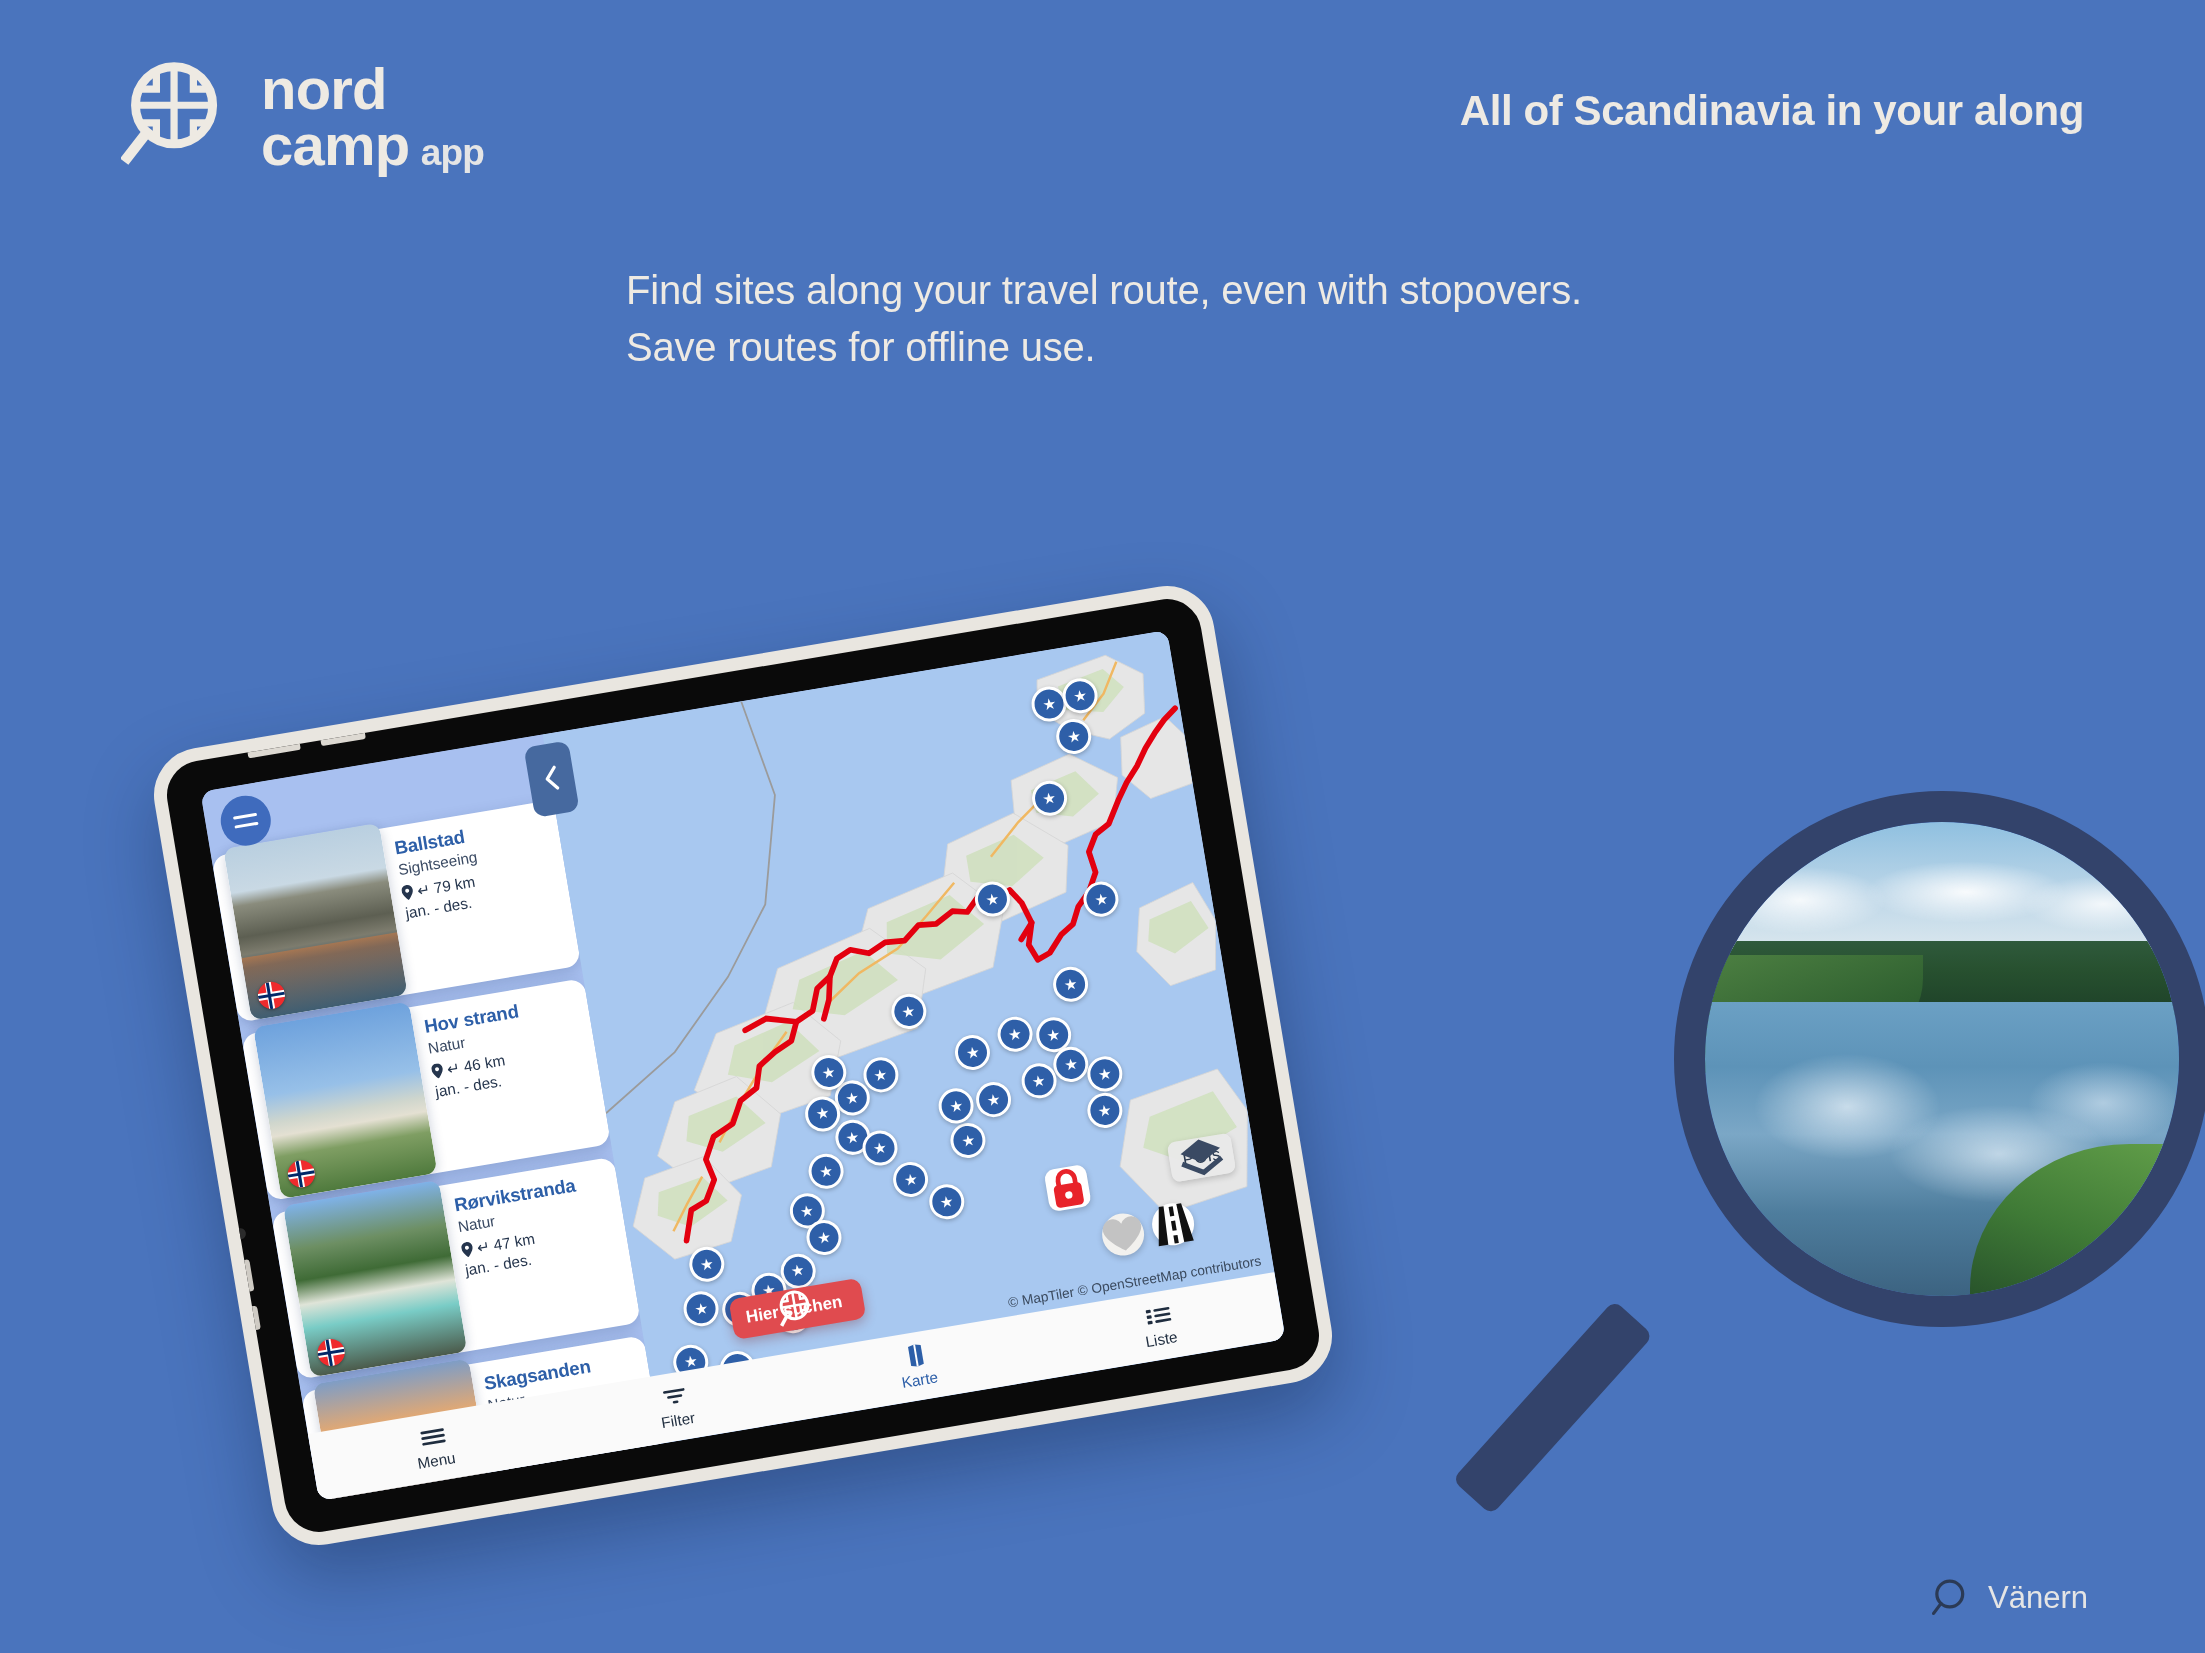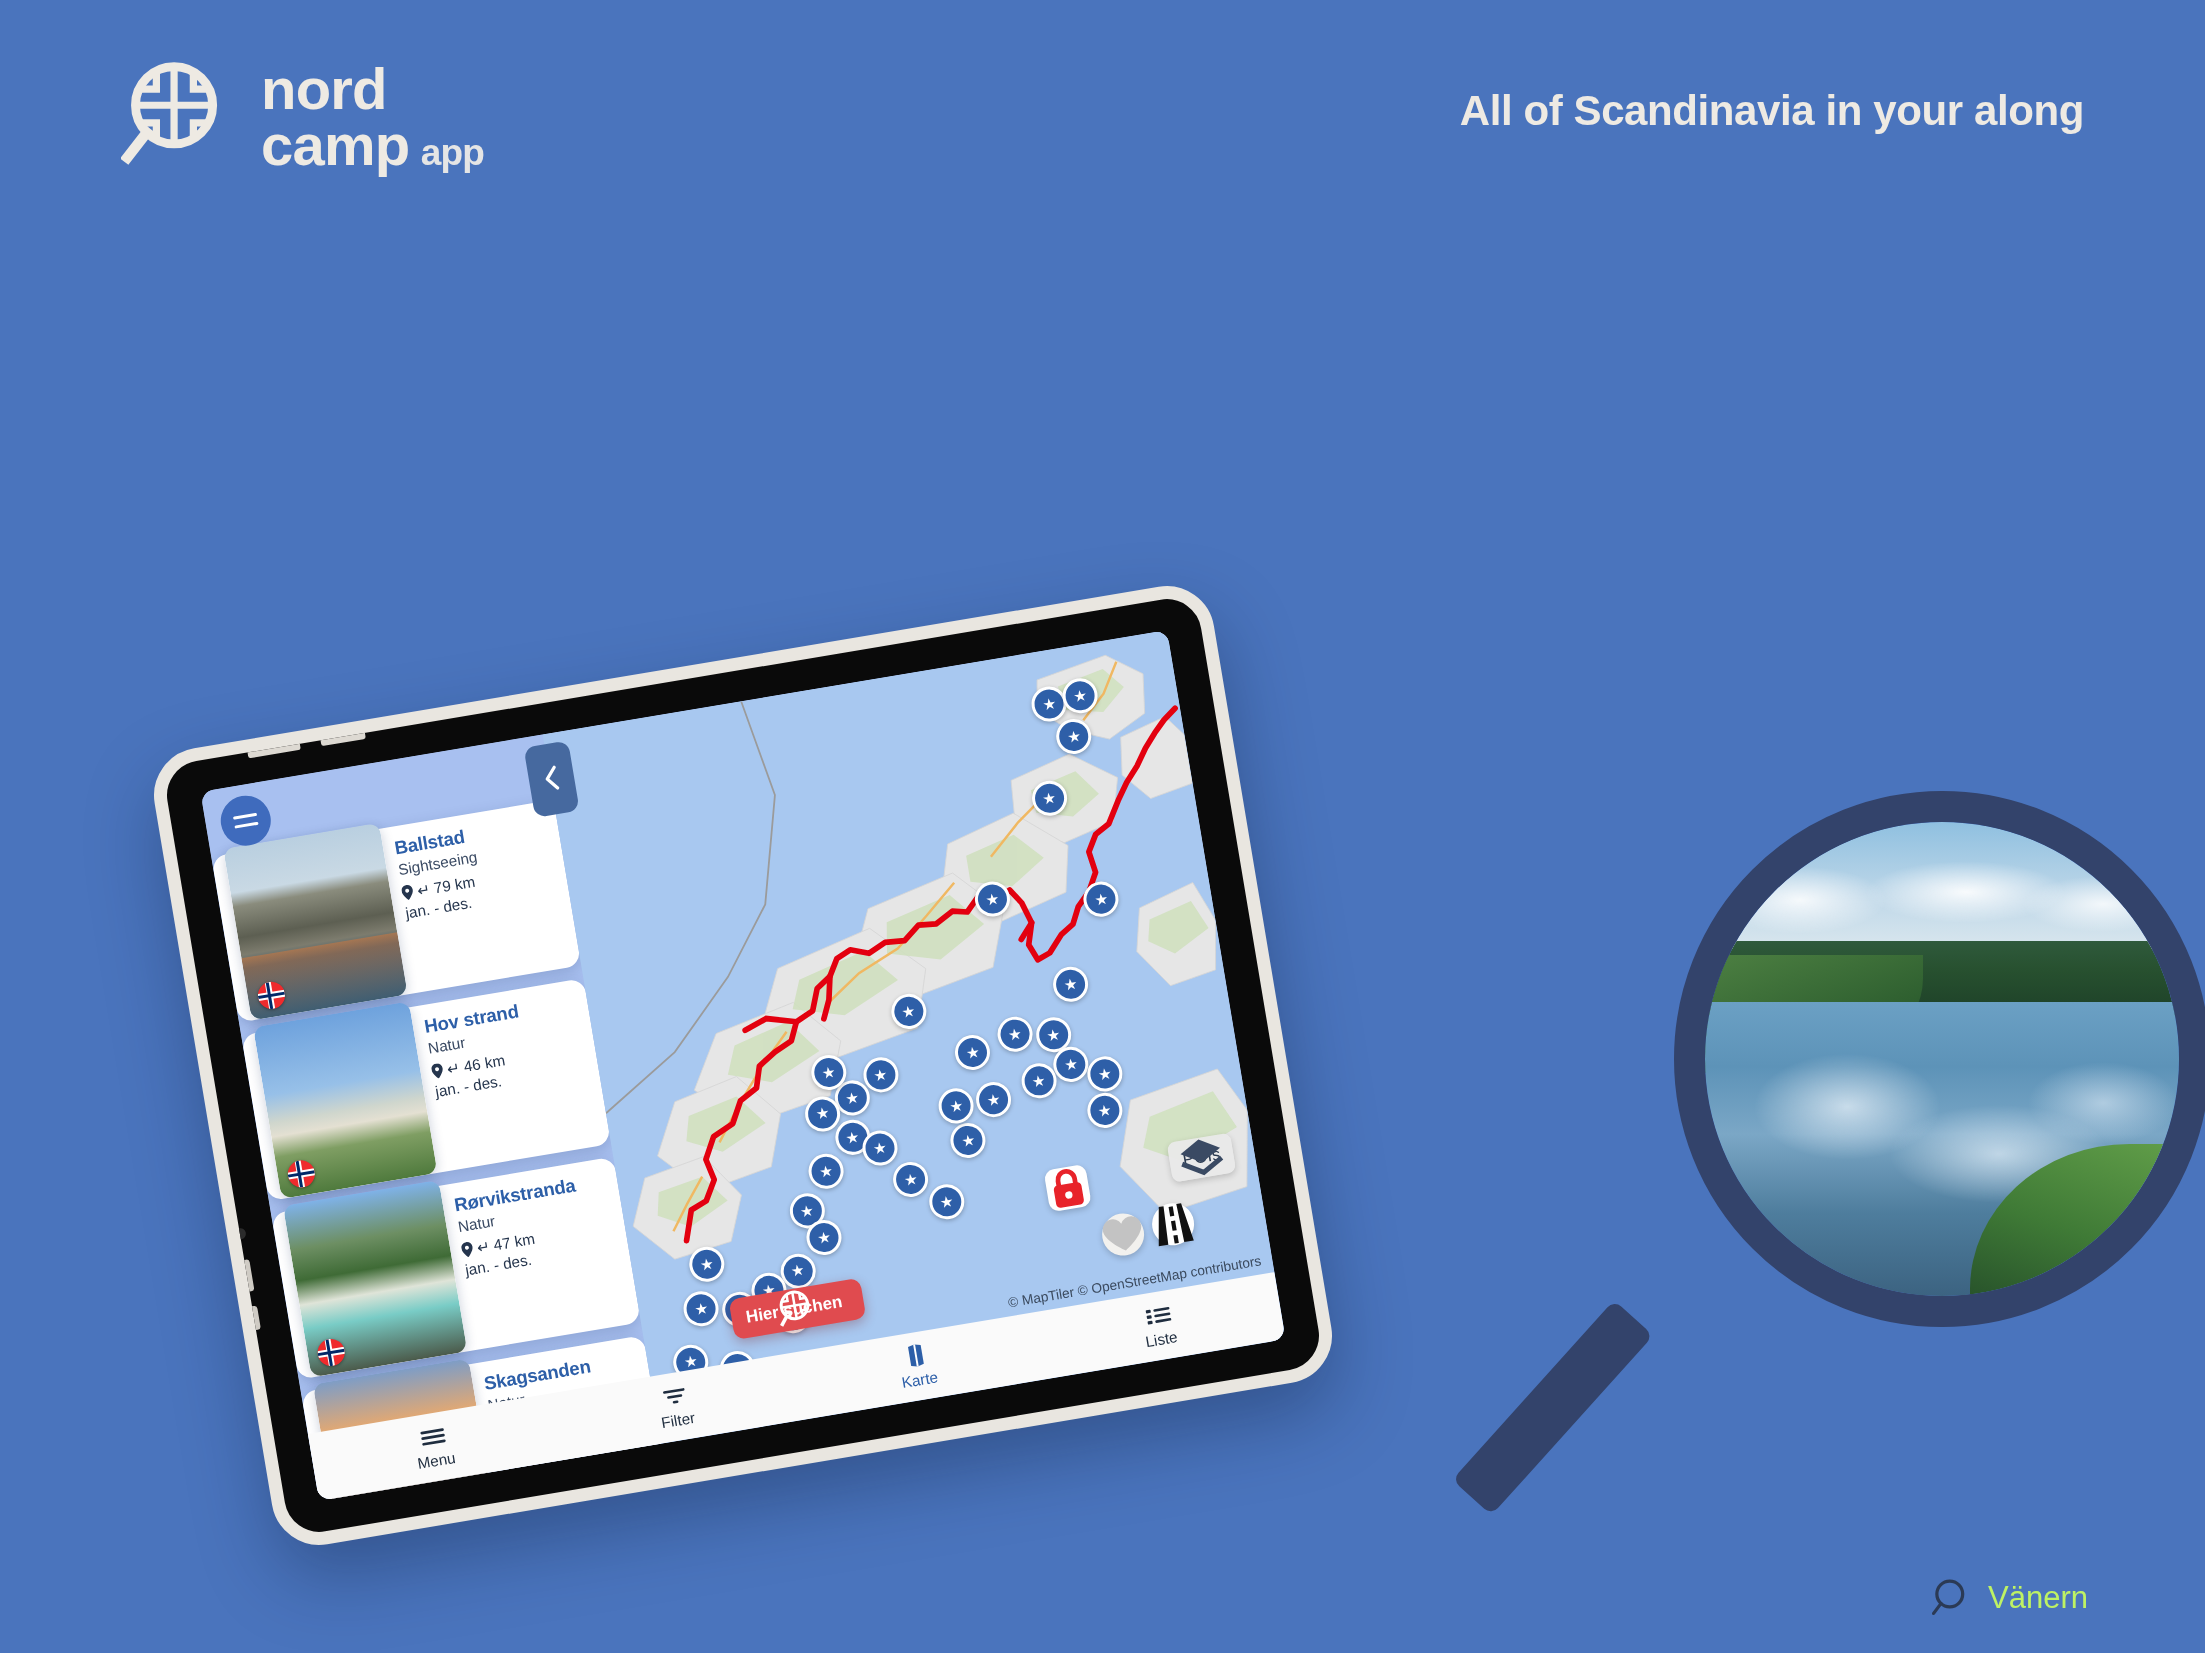--- a/index.html
+++ b/index.html
@@ -126,21 +126,21 @@
   .lake-water{position:absolute;left:0;top:38%;width:100%;height:62%;
      background:linear-gradient(180deg,#6ba0c4 0%,#5d93b8 22%,#7ba7c6 45%,#4e7d9d 72%,#3c6381 100%);}
   .lake-refl{position:absolute;left:0;top:48%;width:100%;height:40%;
      background:radial-gradient(ellipse 28% 40% at 30% 30%, rgba(230,240,248,.75), transparent 70%),
                 radial-gradient(ellipse 32% 36% at 62% 55%, rgba(225,238,248,.7), transparent 72%),
                 radial-gradient(ellipse 22% 30% at 84% 28%, rgba(220,234,246,.6), transparent 72%);}
   .lake-fore-r{position:absolute;right:-4%;bottom:-2%;width:48%;height:34%;
      background:linear-gradient(200deg,#63a04a 0%,#3f7a36 55%,#26502a 100%);border-top-left-radius:70% 90%;}
 
   
-  #vanern{position:absolute;right:117px;bottom:34px;display:flex;align-items:center;gap:14.5px;color:#bef264;justify-content:flex-end;}
+  #vanern{position:absolute;right:117px;bottom:34px;display:flex;align-items:center;gap:14.5px;color:#e5e5e5;justify-content:flex-end;}
   #vanern .vlabel{font-size:31px;font-weight:400;}
 </style>
 </head>
 <body>
 
 <div id="brand">
   <div id="brand-mark">
     <svg viewBox="0 0 148 148" width="119" height="119" aria-hidden="true">
       <defs>
         <clipPath id="logoCirc">
@@ -166,20 +166,21 @@
     <div class="word-line">
       <span class="word-main">camp</span>
       <span class="word-sub">app</span>
     </div>
   </div>
 </div>
 
 <div id="tagline">All of Scandinavia in your along</div>
 
 <div id="headline-block">
+  <p id="subheadline">Find sites along your travel route, even with stopovers. Save routes for offline use.</p>
 </div>
 
 <div id="tablet-wrap">
   <div id="tablet">
     <div class="tablet-btn" id="btn-power"></div>
     <div class="tablet-btn" id="btn-vol"></div>
     <div id="cam-dot"></div>
     <div id="side-a"></div>
     <div id="side-b"></div>
 

